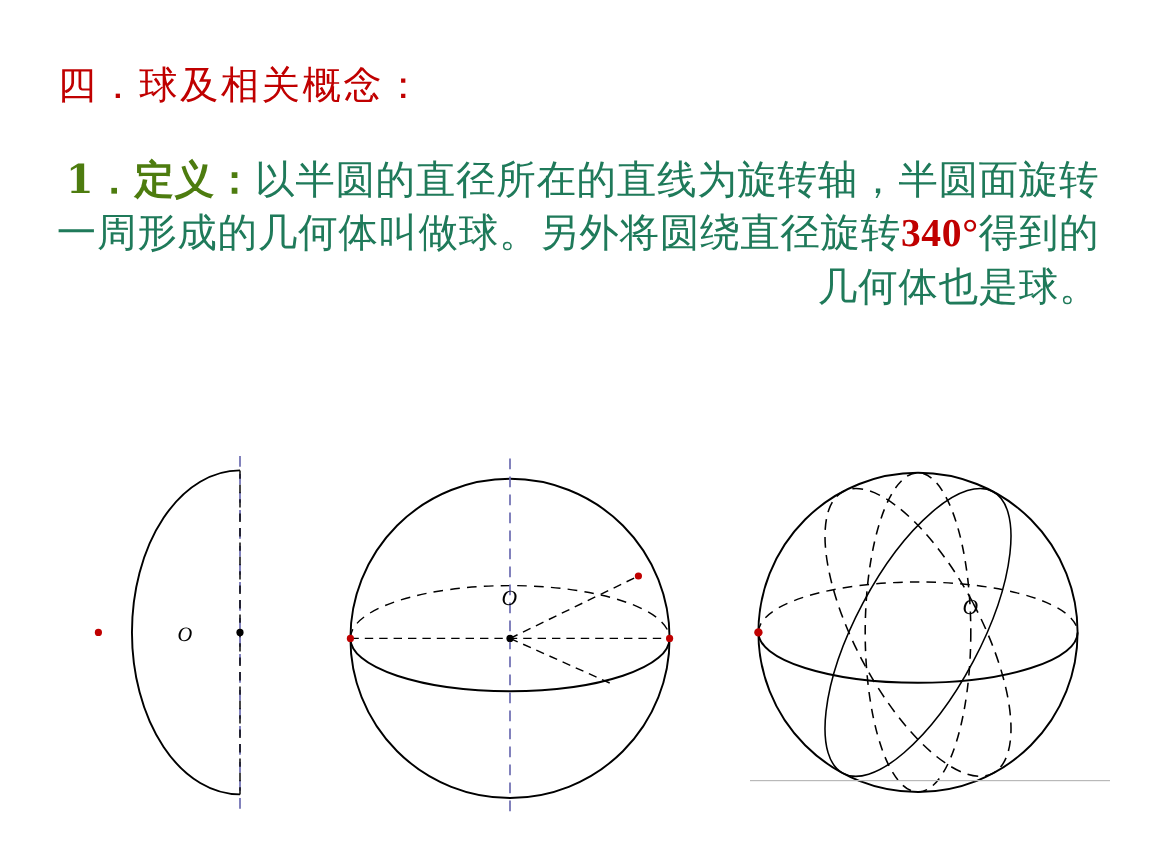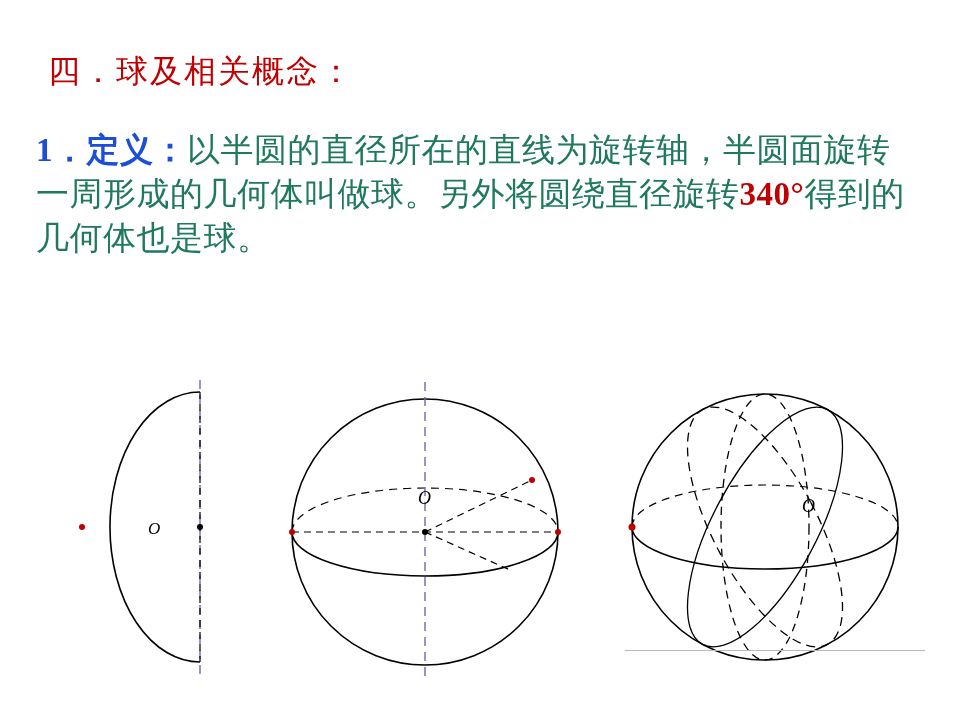--- a/index.html
+++ b/index.html
@@ -13,20 +13,21 @@
     position: relative;
     overflow: hidden;
     font-family: "Liberation Serif", serif;
   }
   .slide {
     position: absolute;
     left: 0; top: 0;
     width: 960px;
     height: 720px;
     background: #ffffff;
+    text-align: right;
   }
   .heading {
     position: absolute;
     left: 48px;
     top: 50px;
     font-size: 32px;
     color: #c00000;
     letter-spacing: 2px;
     white-space: nowrap;
     font-family: "DejaVu Serif", serif;
@@ -36,23 +37,22 @@
     left: 36px;
     top: 128px;
     width: 880px;
     font-size: 33px;
     line-height: 44px;
     color: #1f7a5a;
     font-family: "DejaVu Serif", serif;
     letter-spacing: 0.5px;
   }
   .body-text .lead {
-    color: #1d4ed8;
+    color: #4d7c0f;
     font-weight: bold;
-    font-family: Liberation Serif, serif;
   }
   .body-text .emph {
     color: #c00000;
     font-weight: bold;
     font-family: "Liberation Serif", serif;
   }
   .figures {
     position: absolute;
     left: 0;
     top: 372px;

